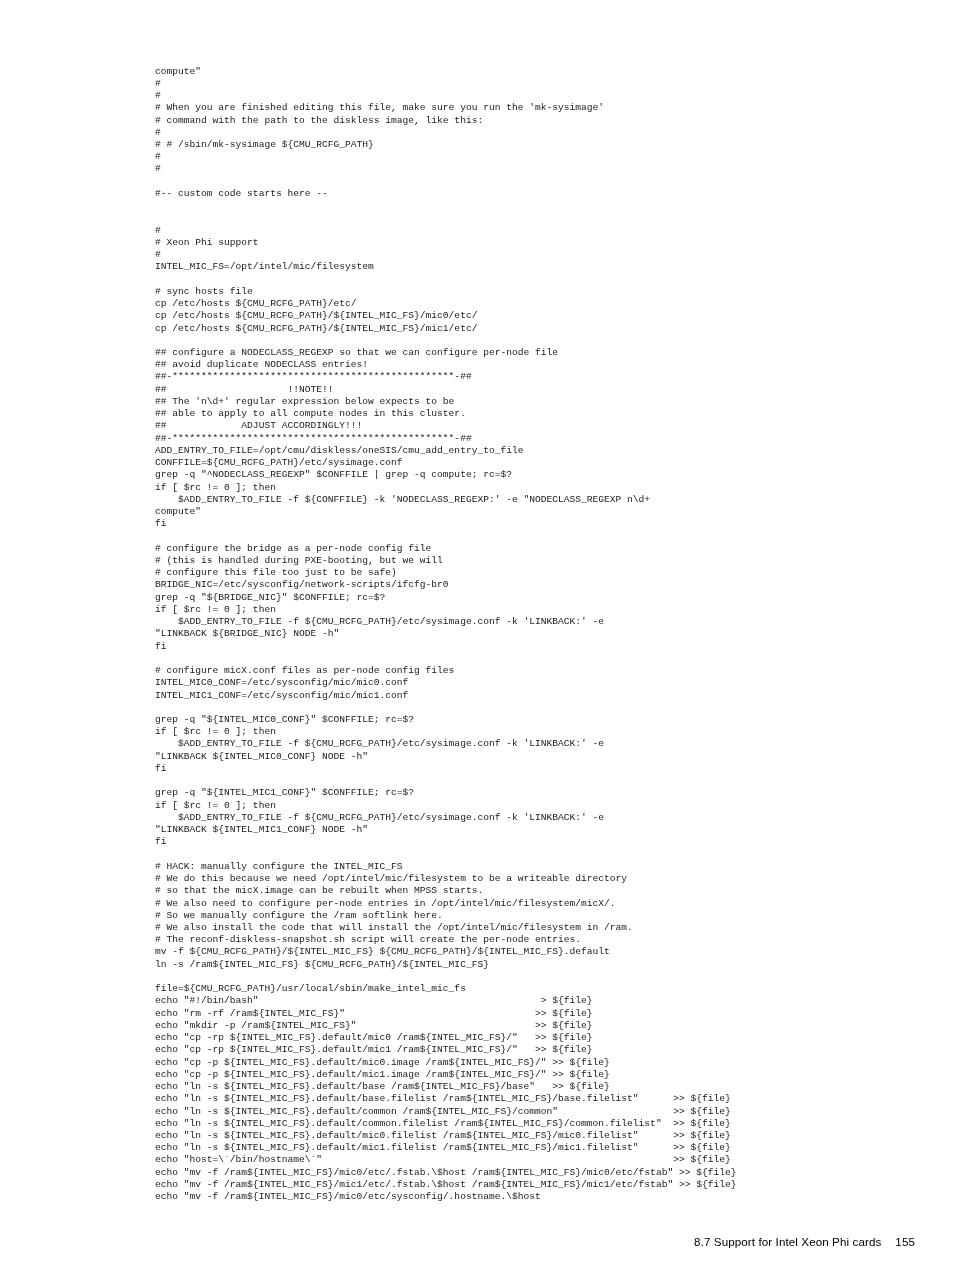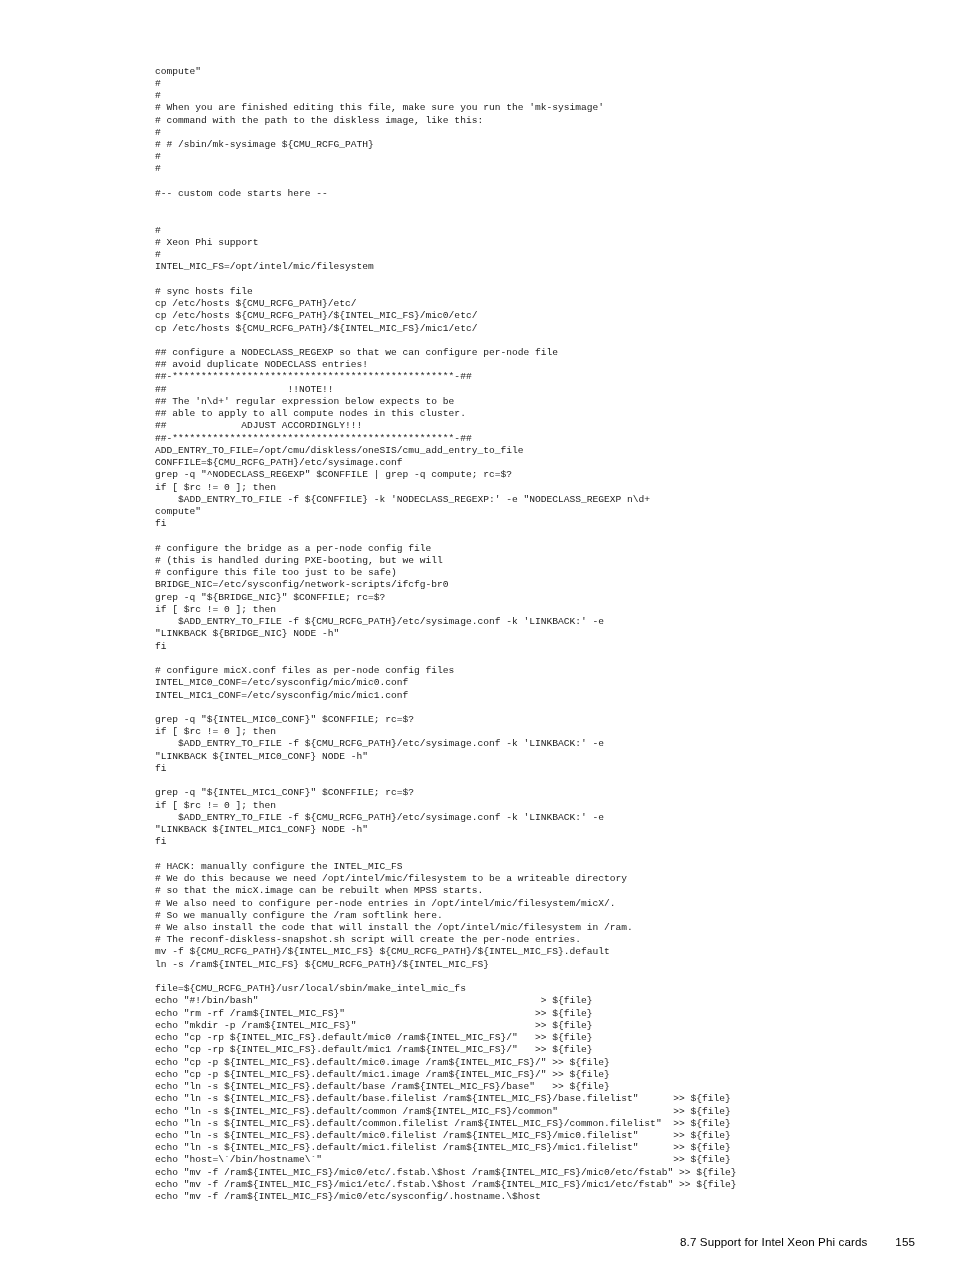--- a/index.html
+++ b/index.html
@@ -53,21 +53,21 @@
     font-family: "Liberation Sans", sans-serif;
     font-size: 11.6px;
     color: #000000;
     text-align: right;
     white-space: pre;
   }
   .footer-section {
     letter-spacing: 0.1px;
   }
   .footer-page {
-    margin-left: 28px;
+    margin-left: 14px;
     letter-spacing: 0.1px;
   }
 </style>
 </head>
 <body>
 
 <div class="page">
 
   <pre class="code-block" id="code-listing"><span class="code-line">compute"</span><span class="code-line">#</span><span class="code-line">#</span><span class="code-line"># When you are finished editing this file, make sure you run the 'mk-sysimage'</span><span class="code-line"># command with the path to the diskless image, like this:</span><span class="code-line">#</span><span class="code-line"># # /sbin/mk-sysimage ${CMU_RCFG_PATH}</span><span class="code-line">#</span><span class="code-line">#</span><span class="code-line blank">&nbsp;</span><span class="code-line">#-- custom code starts here --</span><span class="code-line blank">&nbsp;</span><span class="code-line blank">&nbsp;</span><span class="code-line">#</span><span class="code-line"># Xeon Phi support</span><span class="code-line">#</span><span class="code-line">INTEL_MIC_FS=/opt/intel/mic/filesystem</span><span class="code-line blank">&nbsp;</span><span class="code-line"># sync hosts file</span><span class="code-line">cp /etc/hosts ${CMU_RCFG_PATH}/etc/</span><span class="code-line">cp /etc/hosts ${CMU_RCFG_PATH}/${INTEL_MIC_FS}/mic0/etc/</span><span class="code-line">cp /etc/hosts ${CMU_RCFG_PATH}/${INTEL_MIC_FS}/mic1/etc/</span><span class="code-line blank">&nbsp;</span><span class="code-line">## configure a NODECLASS_REGEXP so that we can configure per-node file</span><span class="code-line">## avoid duplicate NODECLASS entries!</span><span class="code-line">##-*************************************************-##</span><span class="code-line">##                     !!NOTE!!</span><span class="code-line">## The 'n\d+' regular expression below expects to be</span><span class="code-line">## able to apply to all compute nodes in this cluster.</span><span class="code-line">##             ADJUST ACCORDINGLY!!!</span><span class="code-line">##-*************************************************-##</span><span class="code-line">ADD_ENTRY_TO_FILE=/opt/cmu/diskless/oneSIS/cmu_add_entry_to_file</span><span class="code-line">CONFFILE=${CMU_RCFG_PATH}/etc/sysimage.conf</span><span class="code-line">grep -q "^NODECLASS_REGEXP" $CONFFILE | grep -q compute; rc=$?</span><span class="code-line">if [ $rc != 0 ]; then</span><span class="code-line">    $ADD_ENTRY_TO_FILE -f ${CONFFILE} -k 'NODECLASS_REGEXP:' -e "NODECLASS_REGEXP n\d+</span><span class="code-line">compute"</span><span class="code-line">fi</span><span class="code-line blank">&nbsp;</span><span class="code-line"># configure the bridge as a per-node config file</span><span class="code-line"># (this is handled during PXE-booting, but we will</span><span class="code-line"># configure this file too just to be safe)</span><span class="code-line">BRIDGE_NIC=/etc/sysconfig/network-scripts/ifcfg-br0</span><span class="code-line">grep -q "${BRIDGE_NIC}" $CONFFILE; rc=$?</span><span class="code-line">if [ $rc != 0 ]; then</span><span class="code-line">    $ADD_ENTRY_TO_FILE -f ${CMU_RCFG_PATH}/etc/sysimage.conf -k 'LINKBACK:' -e</span><span class="code-line">"LINKBACK ${BRIDGE_NIC} NODE -h"</span><span class="code-line">fi</span><span class="code-line blank">&nbsp;</span><span class="code-line"># configure micX.conf files as per-node config files</span><span class="code-line">INTEL_MIC0_CONF=/etc/sysconfig/mic/mic0.conf</span><span class="code-line">INTEL_MIC1_CONF=/etc/sysconfig/mic/mic1.conf</span><span class="code-line blank">&nbsp;</span><span class="code-line">grep -q "${INTEL_MIC0_CONF}" $CONFFILE; rc=$?</span><span class="code-line">if [ $rc != 0 ]; then</span><span class="code-line">    $ADD_ENTRY_TO_FILE -f ${CMU_RCFG_PATH}/etc/sysimage.conf -k 'LINKBACK:' -e</span><span class="code-line">"LINKBACK ${INTEL_MIC0_CONF} NODE -h"</span><span class="code-line">fi</span><span class="code-line blank">&nbsp;</span><span class="code-line">grep -q "${INTEL_MIC1_CONF}" $CONFFILE; rc=$?</span><span class="code-line">if [ $rc != 0 ]; then</span><span class="code-line">    $ADD_ENTRY_TO_FILE -f ${CMU_RCFG_PATH}/etc/sysimage.conf -k 'LINKBACK:' -e</span><span class="code-line">"LINKBACK ${INTEL_MIC1_CONF} NODE -h"</span><span class="code-line">fi</span><span class="code-line blank">&nbsp;</span><span class="code-line"># HACK: manually configure the INTEL_MIC_FS</span><span class="code-line"># We do this because we need /opt/intel/mic/filesystem to be a writeable directory</span><span class="code-line"># so that the micX.image can be rebuilt when MPSS starts.</span><span class="code-line"># We also need to configure per-node entries in /opt/intel/mic/filesystem/micX/.</span><span class="code-line"># So we manually configure the /ram softlink here.</span><span class="code-line"># We also install the code that will install the /opt/intel/mic/filesystem in /ram.</span><span class="code-line"># The reconf-diskless-snapshot.sh script will create the per-node entries.</span><span class="code-line">mv -f ${CMU_RCFG_PATH}/${INTEL_MIC_FS} ${CMU_RCFG_PATH}/${INTEL_MIC_FS}.default</span><span class="code-line">ln -s /ram${INTEL_MIC_FS} ${CMU_RCFG_PATH}/${INTEL_MIC_FS}</span><span class="code-line blank">&nbsp;</span><span class="code-line">file=${CMU_RCFG_PATH}/usr/local/sbin/make_intel_mic_fs</span><span class="code-line">echo "#!/bin/bash"                                                 &gt; ${file}</span><span class="code-line">echo "rm -rf /ram${INTEL_MIC_FS}"                                 &gt;&gt; ${file}</span><span class="code-line">echo "mkdir -p /ram${INTEL_MIC_FS}"                               &gt;&gt; ${file}</span><span class="code-line">echo "cp -rp ${INTEL_MIC_FS}.default/mic0 /ram${INTEL_MIC_FS}/"   &gt;&gt; ${file}</span><span class="code-line">echo "cp -rp ${INTEL_MIC_FS}.default/mic1 /ram${INTEL_MIC_FS}/"   &gt;&gt; ${file}</span><span class="code-line">echo "cp -p ${INTEL_MIC_FS}.default/mic0.image /ram${INTEL_MIC_FS}/" &gt;&gt; ${file}</span><span class="code-line">echo "cp -p ${INTEL_MIC_FS}.default/mic1.image /ram${INTEL_MIC_FS}/" &gt;&gt; ${file}</span><span class="code-line">echo "ln -s ${INTEL_MIC_FS}.default/base /ram${INTEL_MIC_FS}/base"   &gt;&gt; ${file}</span><span class="code-line">echo "ln -s ${INTEL_MIC_FS}.default/base.filelist /ram${INTEL_MIC_FS}/base.filelist"      &gt;&gt; ${file}</span><span class="code-line">echo "ln -s ${INTEL_MIC_FS}.default/common /ram${INTEL_MIC_FS}/common"                    &gt;&gt; ${file}</span><span class="code-line">echo "ln -s ${INTEL_MIC_FS}.default/common.filelist /ram${INTEL_MIC_FS}/common.filelist"  &gt;&gt; ${file}</span><span class="code-line">echo "ln -s ${INTEL_MIC_FS}.default/mic0.filelist /ram${INTEL_MIC_FS}/mic0.filelist"      &gt;&gt; ${file}</span><span class="code-line">echo "ln -s ${INTEL_MIC_FS}.default/mic1.filelist /ram${INTEL_MIC_FS}/mic1.filelist"      &gt;&gt; ${file}</span><span class="code-line">echo "host=\`/bin/hostname\`"                                                             &gt;&gt; ${file}</span><span class="code-line">echo "mv -f /ram${INTEL_MIC_FS}/mic0/etc/.fstab.\$host /ram${INTEL_MIC_FS}/mic0/etc/fstab" &gt;&gt; ${file}</span><span class="code-line">echo "mv -f /ram${INTEL_MIC_FS}/mic1/etc/.fstab.\$host /ram${INTEL_MIC_FS}/mic1/etc/fstab" &gt;&gt; ${file}</span><span class="code-line">echo "mv -f /ram${INTEL_MIC_FS}/mic0/etc/sysconfig/.hostname.\$host</span></pre>
 

